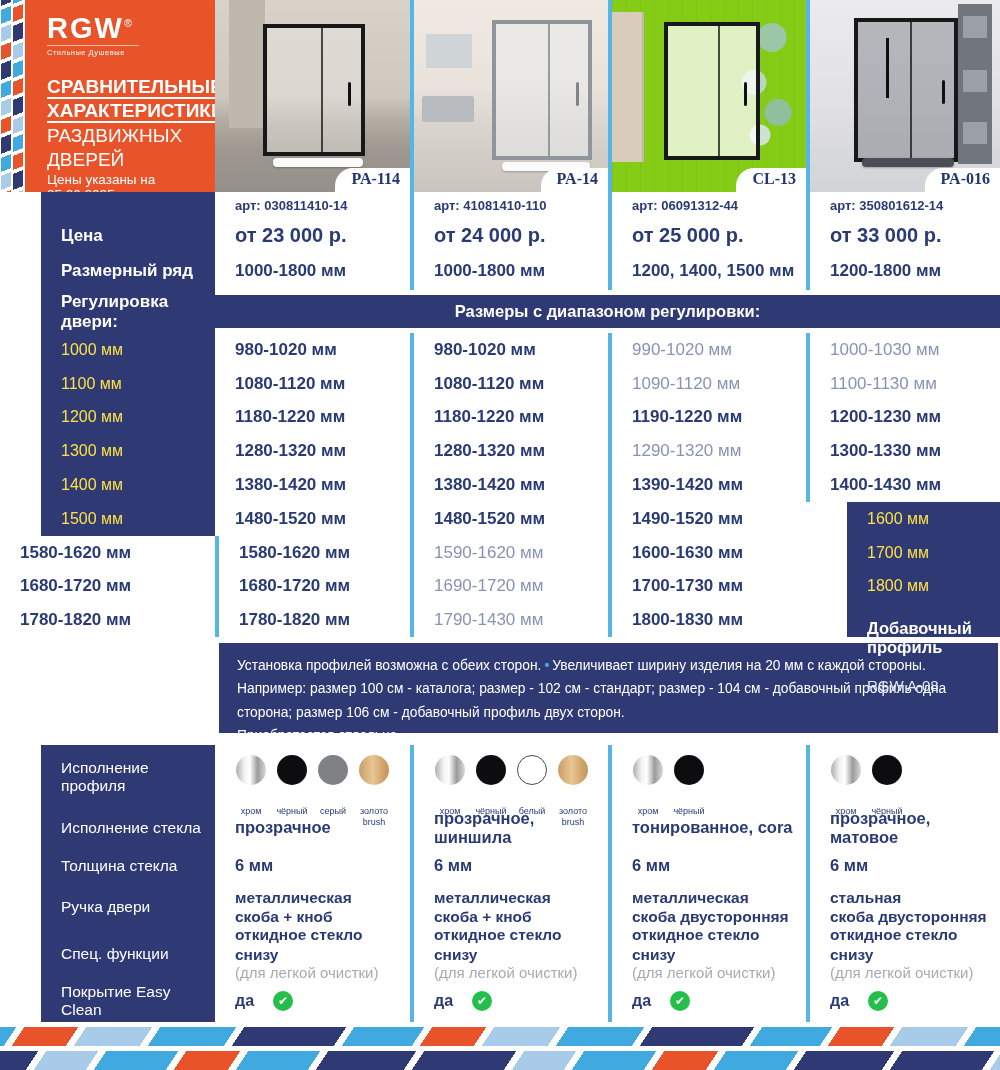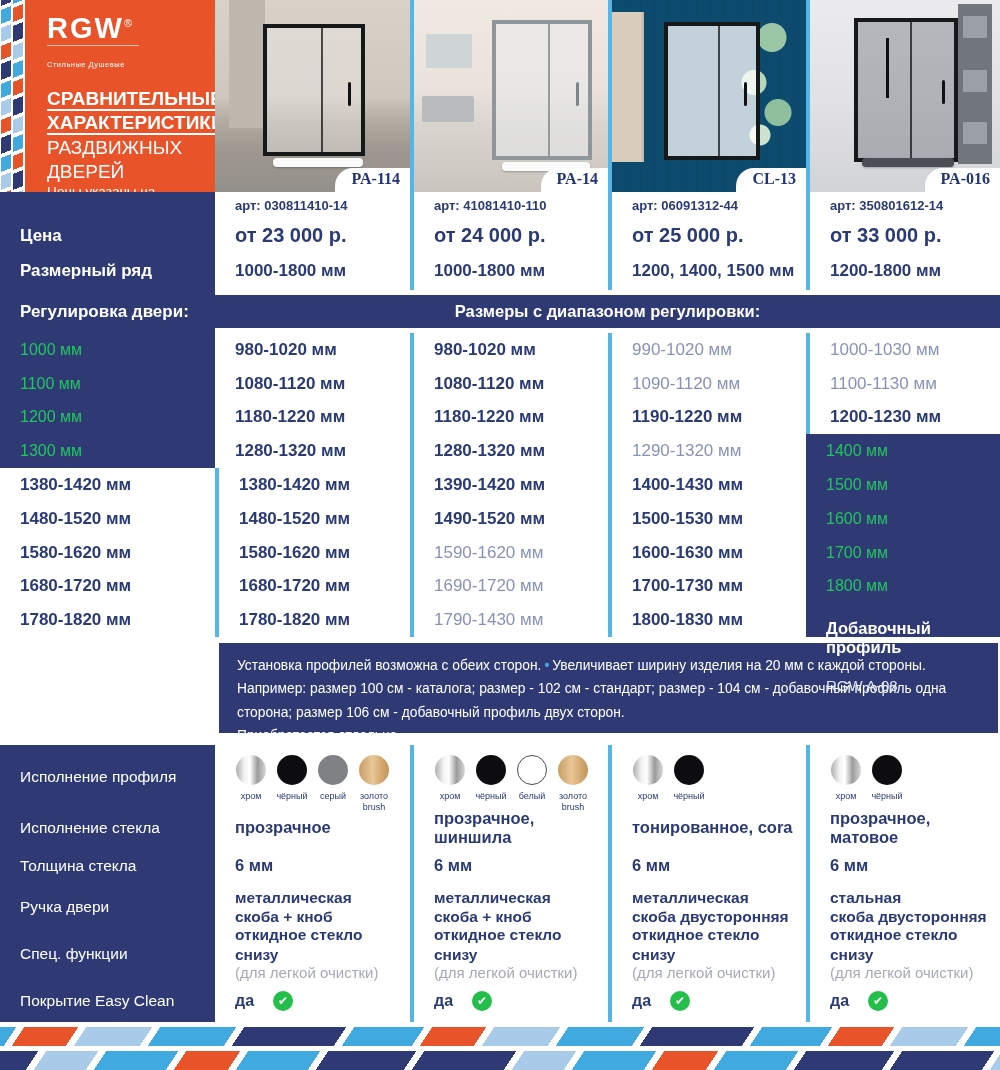--- a/index.html
+++ b/index.html
@@ -9,34 +9,34 @@
           --navy:#2F3A74; --navy2:#2B376E; --orange:#E8532A; --div:#55B5E7;
           --ink:#2A3A75; --muted:#8892B6; --sky:#3FA9E0; --pale:#A9CBEA; --green:#24BE4B; }
 
   .grid { display:grid; width:884px;
           grid-template-columns: 215px 195px 198px 198px 194px;
           grid-template-rows: 192px 27px 33px 38px 43px repeat(9, 33.8px) 108px 64px 37px 39px 44px 50px 43px; }
   .cell { min-width:0; position:relative; }
   .bdiv { border-left:4px solid var(--div); }
 
   
-  .side { background:var(--navy); color:#fff; display:flex; align-items:center; padding-left:20px; }
+  .side { background:var(--navy); color:#fff; display:flex; align-items:center; padding-left:20px;margin-left:41px; }
   .side.bold { font-weight:700; font-size:17px; }
-  .side.sz { font-size:16px; color:#22c55e; }
+  .side.sz { font-size:16px; color:#fde047; }
   .side.lab { font-weight:400; font-size:15.5px; }
   .side.colstart { flex-direction:column; align-items:flex-start; justify-content:flex-start; padding-top:16px; gap:20px; }
   .side .sub { font-weight:400; font-size:15px; color:#E4E8F4; }
 
   
   .header-cell { background:#fff; }
   .orange-box { position:absolute; left:25px; top:0; right:0; bottom:0; background:var(--orange);
                 color:#fff; padding:14px 14px 12px 22px; display:flex; flex-direction:column; }
   .logo { font-size:29px; font-weight:800; letter-spacing:2px; line-height:1; }
   .logo sup { font-size:11px; font-weight:400; letter-spacing:0; }
-  .tagline { font-size:7.5px; letter-spacing:0.5px; margin-top:2px; border-top:1px solid rgba(255,255,255,0.6); width:92px; padding-top:14px; }
+  .tagline { font-size:7.5px; letter-spacing:0.5px; margin-top:2px; border-top:1px solid rgba(255,255,255,0.6); width:92px; padding-top:2px; }
   .title { margin-top:18px; font-size:19px; line-height:1.28; font-weight:800; }
   .title .u { text-decoration:underline; text-underline-offset:4px; text-decoration-thickness:1.5px; }
   .title .thin { font-weight:400; }
   .price-note { margin-top:auto; font-size:13.5px; }
   .pattern { position:absolute; left:0; top:0; width:25px; height:192px; background:#fff; overflow:hidden; }
   .pat { position:absolute; top:-12px; width:10px; height:230px; transform:skewY(-20deg);
          background:repeating-linear-gradient(180deg, var(--navy) 0 16px, #fff 16px 20px,
             var(--sky) 20px 34px, #fff 34px 38px, var(--pale) 38px 52px, #fff 52px 56px,
             var(--orange) 56px 70px, #fff 70px 74px); }
   .pat.a { left:1px; }
@@ -52,21 +52,21 @@
   .photo .tray { position:absolute; height:9px; background:#fafafa; border-radius:4px; box-shadow:0 1px 2px rgba(0,0,0,0.25); }
   .p1 { background:linear-gradient(180deg,#d8d2c9 0%,#cfc8bf 50%,#b3aca2 63%,#9e978f 78%,#93908b 100%); }
   .p1 .pillar { position:absolute; left:14px; top:0; width:36px; height:128px; background:#bfb8ae; }
   .p1 .door { left:48px; top:24px; width:102px; height:132px; background:rgba(235,232,228,0.45); }
   .p2 { background:linear-gradient(180deg,#efe9e2 0%,#e9e3dc 45%,#d9d4cd 66%,#c9c4bd 100%); }
   .p2 .vanity { position:absolute; left:8px; top:96px; width:52px; height:26px; background:#b9bcbe; border-radius:2px; }
   .p2 .mirror { position:absolute; left:12px; top:34px; width:46px; height:34px; background:#cfd4d6; }
   .p2 .door { border-color:#8f969b; left:78px; top:20px; width:100px; height:140px; background:rgba(231,236,238,0.5); }
   .p2 .door .split { background:rgba(130,136,140,0.8); }
   .p2 .door .hdl { background:#7e858a; }
-  .p3 { background:#0c4a6e; }
+  .p3 { background:#84cc16; }
   .p3 .tiles { position:absolute; inset:0; background:repeating-linear-gradient(90deg, rgba(0,0,0,0.045) 0 1px, transparent 1px 14px); }
   .p3 .leaves { position:absolute; right:10px; top:0; width:60px; height:150px;
                 background:radial-gradient(circle at 60% 25%, #9cc7a6 0 14px, transparent 15px),
                            radial-gradient(circle at 30% 55%, #b7d7bd 0 12px, transparent 13px),
                            radial-gradient(circle at 70% 75%, #8fbf9c 0 13px, transparent 14px),
                            radial-gradient(circle at 40% 90%, #cde3d0 0 10px, transparent 11px); }
   .p3 .sidedoor { position:absolute; left:0; top:12px; width:32px; height:150px; background:#d8cdbb; border-right:2px solid #c4b9a6; }
   .p3 .door { left:52px; top:22px; width:96px; height:138px; background:rgba(255,255,255,0.75); }
   .p4 { background:linear-gradient(180deg,#ebebed 0%,#e1e1e5 55%,#d2d3d7 100%); }
   .p4 .niche { position:absolute; right:8px; top:4px; width:34px; height:160px; background:#71767c; }
@@ -89,21 +89,21 @@
   .banner { grid-column:2 / 6; margin:5px 0 5px 0; background:var(--navy); color:#fff;
             display:flex; align-items:center; justify-content:center; font-size:16.5px; font-weight:700; }
   .addbox { grid-column:2 / 6; margin:6px 2px 12px 4px; background:var(--navy); color:#fff;
             padding:11px 18px; font-size:13.8px; line-height:1.68; }
   .addbox b { font-weight:400; }
   .addbox .blt { color:var(--sky); font-weight:700; padding:0 3px; }
 
   
   .swcell { display:flex; align-items:flex-start; padding:10px 0 0 20px; }
   .sw-row { display:flex; gap:9px; }
-  .sw { display:flex; flex-direction:column; align-items:center; gap:6px; min-width:32px; }
+  .sw { display:flex; flex-direction:column; align-items:center; gap:21px; min-width:32px; }
   .dot { width:30px; height:30px; border-radius:50%; display:block; }
   .dot.chrome { background:linear-gradient(90deg,#aeaeae 0%,#f2f2f2 28%,#ffffff 46%,#9b9b9b 72%,#d9d9d9 100%); }
   .dot.black  { background:#0d0d0f; }
   .dot.gray   { background:#7f8184; }
   .dot.white  { background:#fff; border:1.5px solid #4a4a4a; }
   .dot.gold   { background:linear-gradient(90deg,#c69e66 0%,#e9c795 45%,#d3a96f 75%,#c1955c 100%); }
   .sw-lab, .sw-lab2 { font-size:9px; color:var(--ink); text-align:center; line-height:1.15; }
   .sw-lab2 { display:flex; flex-direction:column; align-items:center; }
   .glass, .thick { font-size:16.5px; font-weight:700; }
   .handle { flex-direction:column; align-items:flex-start; justify-content:center; font-size:15.5px; font-weight:700; line-height:1.25; }
@@ -230,32 +230,32 @@
     <div class="cell side sz">1200 мм</div>
     <div class="cell val sizeval">1180-1220 мм</div>
     <div class="cell val sizeval bdiv">1180-1220 мм</div>
     <div class="cell val sizeval bdiv">1190-1220 мм</div>
     <div class="cell val sizeval bdiv">1200-1230 мм</div>
 
     <div class="cell side sz">1300 мм</div>
     <div class="cell val sizeval">1280-1320 мм</div>
     <div class="cell val sizeval bdiv">1280-1320 мм</div>
     <div class="cell val sizeval muted bdiv">1290-1320 мм</div>
+    <div class="cell val sizeval bdiv">1300-1330 мм</div>
 
     <div class="cell side sz">1400 мм</div>
     <div class="cell val sizeval">1380-1420 мм</div>
     <div class="cell val sizeval bdiv">1380-1420 мм</div>
     <div class="cell val sizeval bdiv">1390-1420 мм</div>
     <div class="cell val sizeval bdiv">1400-1430 мм</div>
 
     <div class="cell side sz">1500 мм</div>
     <div class="cell val sizeval">1480-1520 мм</div>
     <div class="cell val sizeval bdiv">1480-1520 мм</div>
     <div class="cell val sizeval bdiv">1490-1520 мм</div>
-    <div class="cell val sizeval bdiv">1500-1530 мм</div>
 
     <div class="cell side sz">1600 мм</div>
     <div class="cell val sizeval">1580-1620 мм</div>
     <div class="cell val sizeval bdiv">1580-1620 мм</div>
     <div class="cell val sizeval muted bdiv">1590-1620 мм</div>
     <div class="cell val sizeval bdiv">1600-1630 мм</div>
 
     <div class="cell side sz">1700 мм</div>
     <div class="cell val sizeval">1680-1720 мм</div>
     <div class="cell val sizeval bdiv">1680-1720 мм</div>

